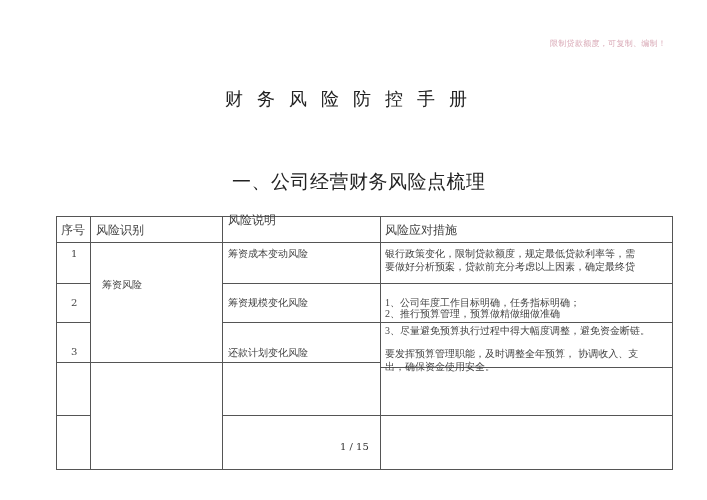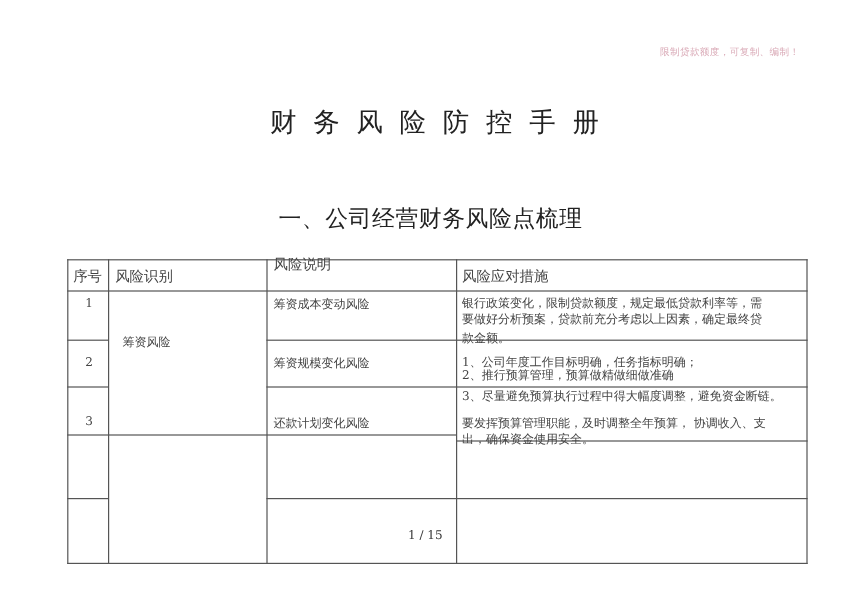--- a/index.html
+++ b/index.html
@@ -22,21 +22,21 @@
       font-size: 8px;
       color: #d9a9b6;
       letter-spacing: 0.3px;
       white-space: nowrap;
     }
     .doc-title {
       position: absolute;
       left: 225px;
       top: 87px;
       width: 260px;
-      font-size: 22px;
+      font-size: 18px;
       color: #222;
       letter-spacing: 14px;
       white-space: nowrap;
     }
     .section-title {
       position: absolute;
       left: 232px;
       top: 169px;
       font-size: 19px;
       color: #222;
@@ -117,26 +117,25 @@
   <div class="hdr-text" style="left:228px; top:212px;">风险说明</div>
   <div class="hdr-text" style="left:385px; top:222px;">风险应对措施</div>
 
   <div class="cell-text" style="left:102px; top:278px;">筹资风险</div>
 
   <div class="cell-text" style="left:71px; top:248px;">1</div>
   <div class="cell-text" style="left:228px; top:247px;">筹资成本变动风险</div>
   <div class="measure" style="left:385px; top:247px;">
     <div>银行政策变化，限制贷款额度，规定最低贷款利率等，需</div>
     <div>要做好分析预案，贷款前充分考虑以上因素，确定最终贷</div>
-    <div style="margin-top:3px;">款金额。</div>
   </div>
 
   <div class="cell-text" style="left:71px; top:297px;">2</div>
   <div class="cell-text" style="left:228px; top:296px;">筹资规模变化风险</div>
-  <div class="measure" style="left:385px; top:297px; line-height:11px;">
+  <div class="measure" style="left:385px; top:297px; line-height:11px;font-family:Liberation Serif, serif;">
     <div>1、公司年度工作目标明确，任务指标明确；</div>
     <div>2、推行预算管理，预算做精做细做准确</div>
     <div style="margin-top:6px;">3、尽量避免预算执行过程中得大幅度调整，避免资金断链。</div>
   </div>
 
   <div class="cell-text" style="left:71px; top:346px;">3</div>
   <div class="cell-text" style="left:228px; top:346px;">还款计划变化风险</div>
   <div class="measure" style="left:385px; top:347px;">
     <div>要发挥预算管理职能，及时调整全年预算， 协调收入、支</div>
     <div>出，确保资金使用安全。</div>

